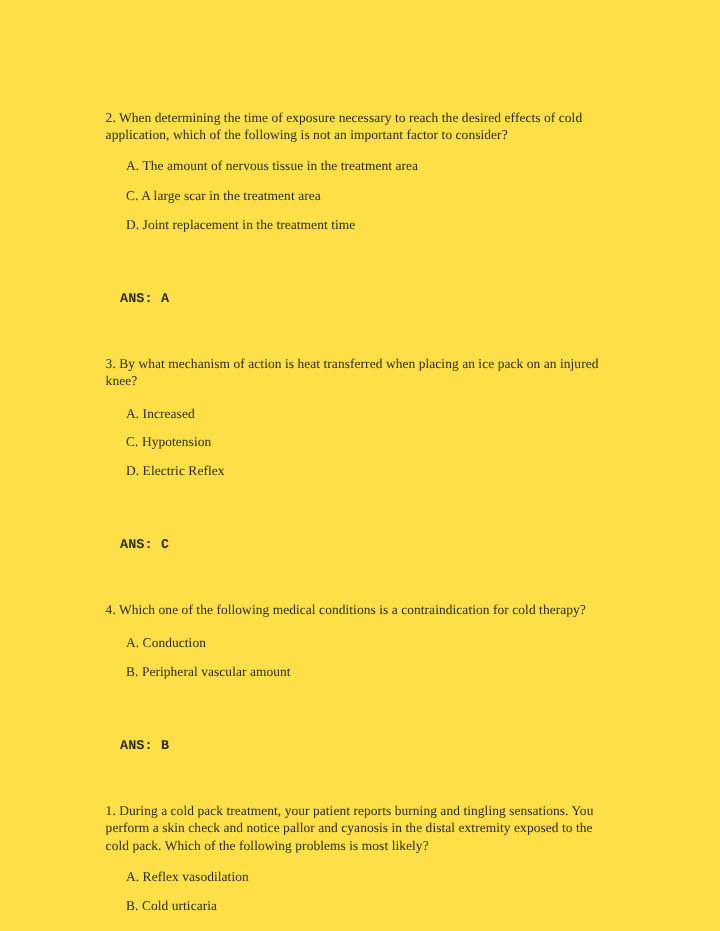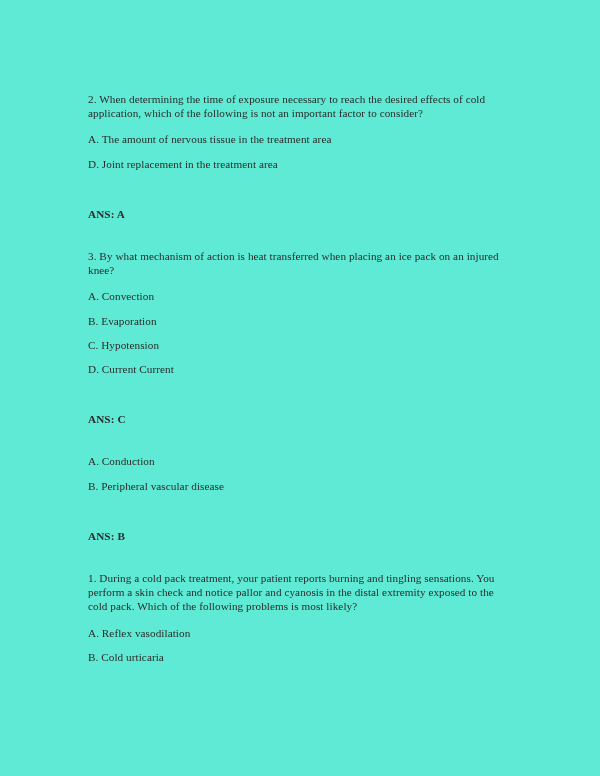--- a/index.html
+++ b/index.html
@@ -12,89 +12,91 @@
     height: 776px;
     font-family: "Liberation Serif", "DejaVu Serif", serif;
     color: #2b2b2b;
     -webkit-font-smoothing: antialiased;
     overflow: hidden;
   }
   .page {
     position: relative;
     width: 600px;
     height: 776px;
-    background: #5eead4;
+    background: #fde047;
     box-sizing: border-box;
     padding: 92px 88px 0 88px;
   }
   .text-column {
     width: 424px;
   }
   .qblock {
     margin: 0;
   }
   .question {
     font-size: 11.2px;
     line-height: 14.2px;
     text-align: left;
     margin: 0 0 12px 0;
     letter-spacing: 0.06px;
   }
   .option {
     font-size: 11.2px;
     line-height: 14.2px;
-    margin: 0 0 10px 0;
+    margin: 0 0 10px 17px;
     letter-spacing: 0.06px;
   }
   .option:last-child {
     margin-bottom: 0;
   }
   .answer {
     font-size: 11.2px;
     line-height: 14.2px;
     font-weight: bold;
     letter-spacing: 0.1px;
-    margin: 0;
+    margin: 12px;
+    font-family: Liberation Mono, monospace;
   }
   .gap-before-answer {
     height: 26px;
   }
   .gap-after-answer {
     height: 28px;
   }
 </style>
 </head>
 <body>
 
 <div class="page">
   <div class="text-column">
 
     <div class="qblock">
       <p class="question">2. When determining the time of exposure necessary to reach the desired effects of cold application, which of the following is not an important factor to consider?</p>
       <p class="option">A. The amount of nervous tissue in the treatment area</p>
-      <p class="option">D. Joint replacement in the treatment area</p>
+      <p class="option">C. A large scar in the treatment area</p>
+      <p class="option">D. Joint replacement in the treatment time</p>
       <div class="gap-before-answer"></div>
       <p class="answer">ANS: A</p>
       <div class="gap-after-answer"></div>
     </div>
 
     <div class="qblock">
       <p class="question">3. By what mechanism of action is heat transferred when placing an ice pack on an injured knee?</p>
-      <p class="option">A. Convection</p>
-      <p class="option">B. Evaporation</p>
+      <p class="option">A. Increased</p>
       <p class="option">C. Hypotension</p>
-      <p class="option">D. Current Current</p>
+      <p class="option">D. Electric Reflex</p>
       <div class="gap-before-answer"></div>
       <p class="answer">ANS: C</p>
       <div class="gap-after-answer"></div>
     </div>
 
     <div class="qblock">
+      <p class="question">4. Which one of the following medical conditions is a contraindication for cold therapy?</p>
       <p class="option">A. Conduction</p>
-      <p class="option">B. Peripheral vascular disease</p>
+      <p class="option">B. Peripheral vascular amount</p>
       <div class="gap-before-answer"></div>
       <p class="answer">ANS: B</p>
       <div class="gap-after-answer"></div>
     </div>
 
     <div class="qblock">
       <p class="question">1. During a cold pack treatment, your patient reports burning and tingling sensations. You perform a skin check and notice pallor and cyanosis in the distal extremity exposed to the cold pack. Which of the following problems is most likely?</p>
       <p class="option">A. Reflex vasodilation</p>
       <p class="option">B. Cold urticaria</p>
     </div>

